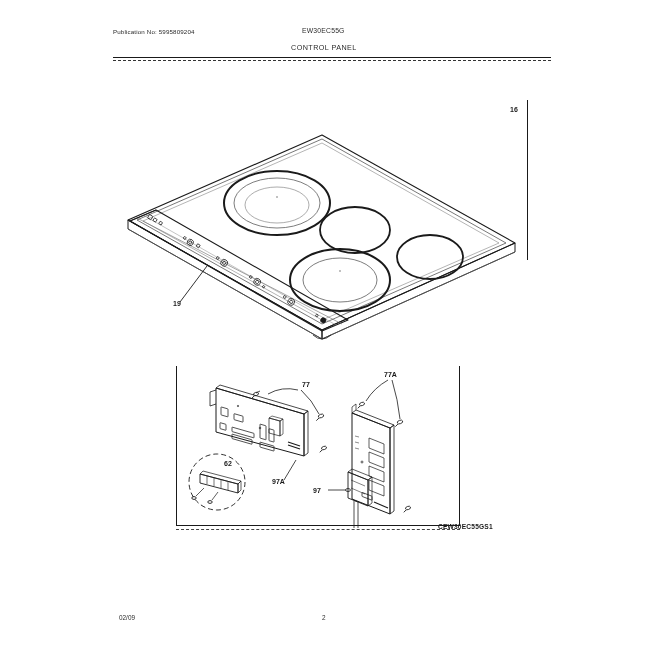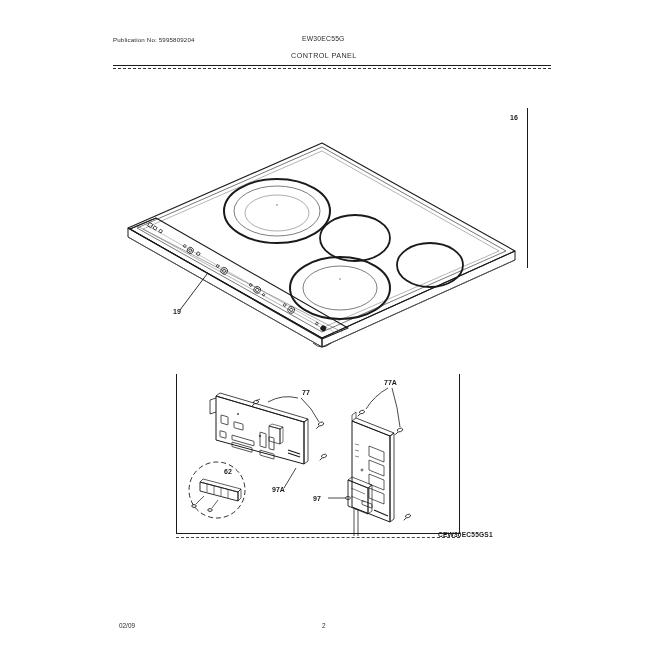--- a/index.html
+++ b/index.html
@@ -12,21 +12,20 @@
     height: 650px;
     position: relative;
     font-family: "Liberation Sans", sans-serif;
     color: #1a1a1a;
     overflow: hidden;
   }
 
   .page {
     position: absolute;
     inset: 0;
-    margin-top: 8px;
   }
 
   
   .hdr-pub {
     position: absolute;
     left: 113px;
     top: 28px;
     font-size: 6.2px;
     letter-spacing: 0.15px;
     color: #2b2b2b;

